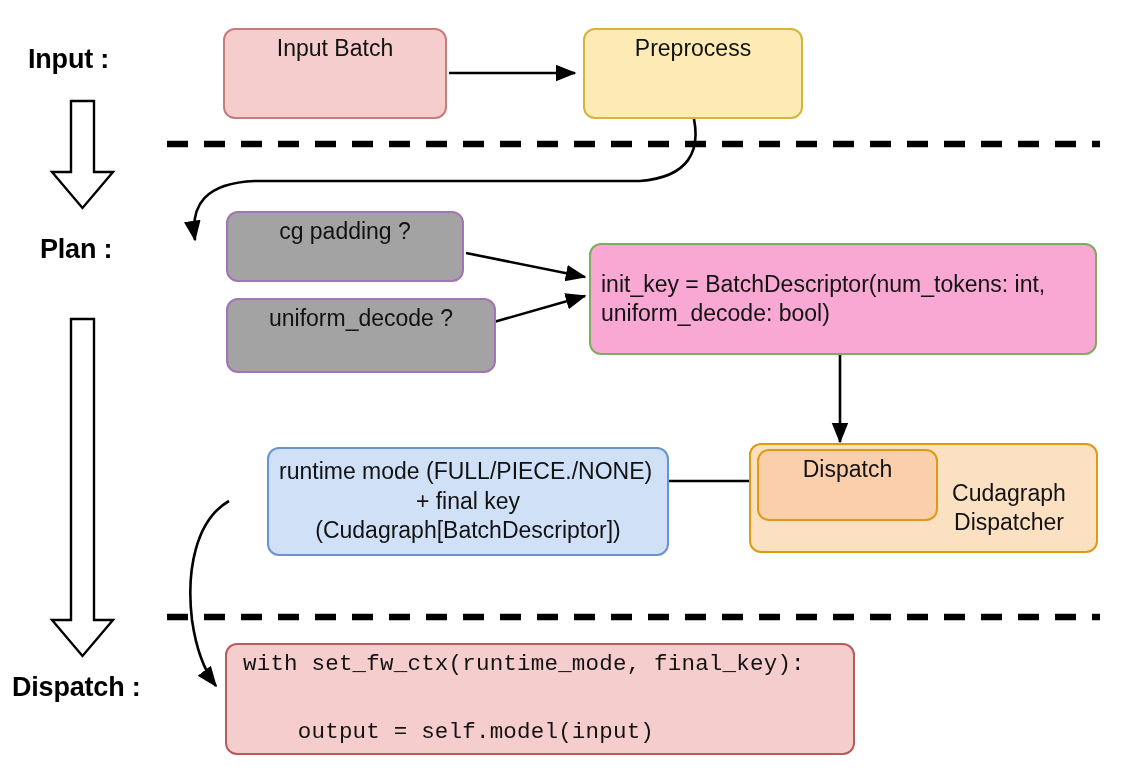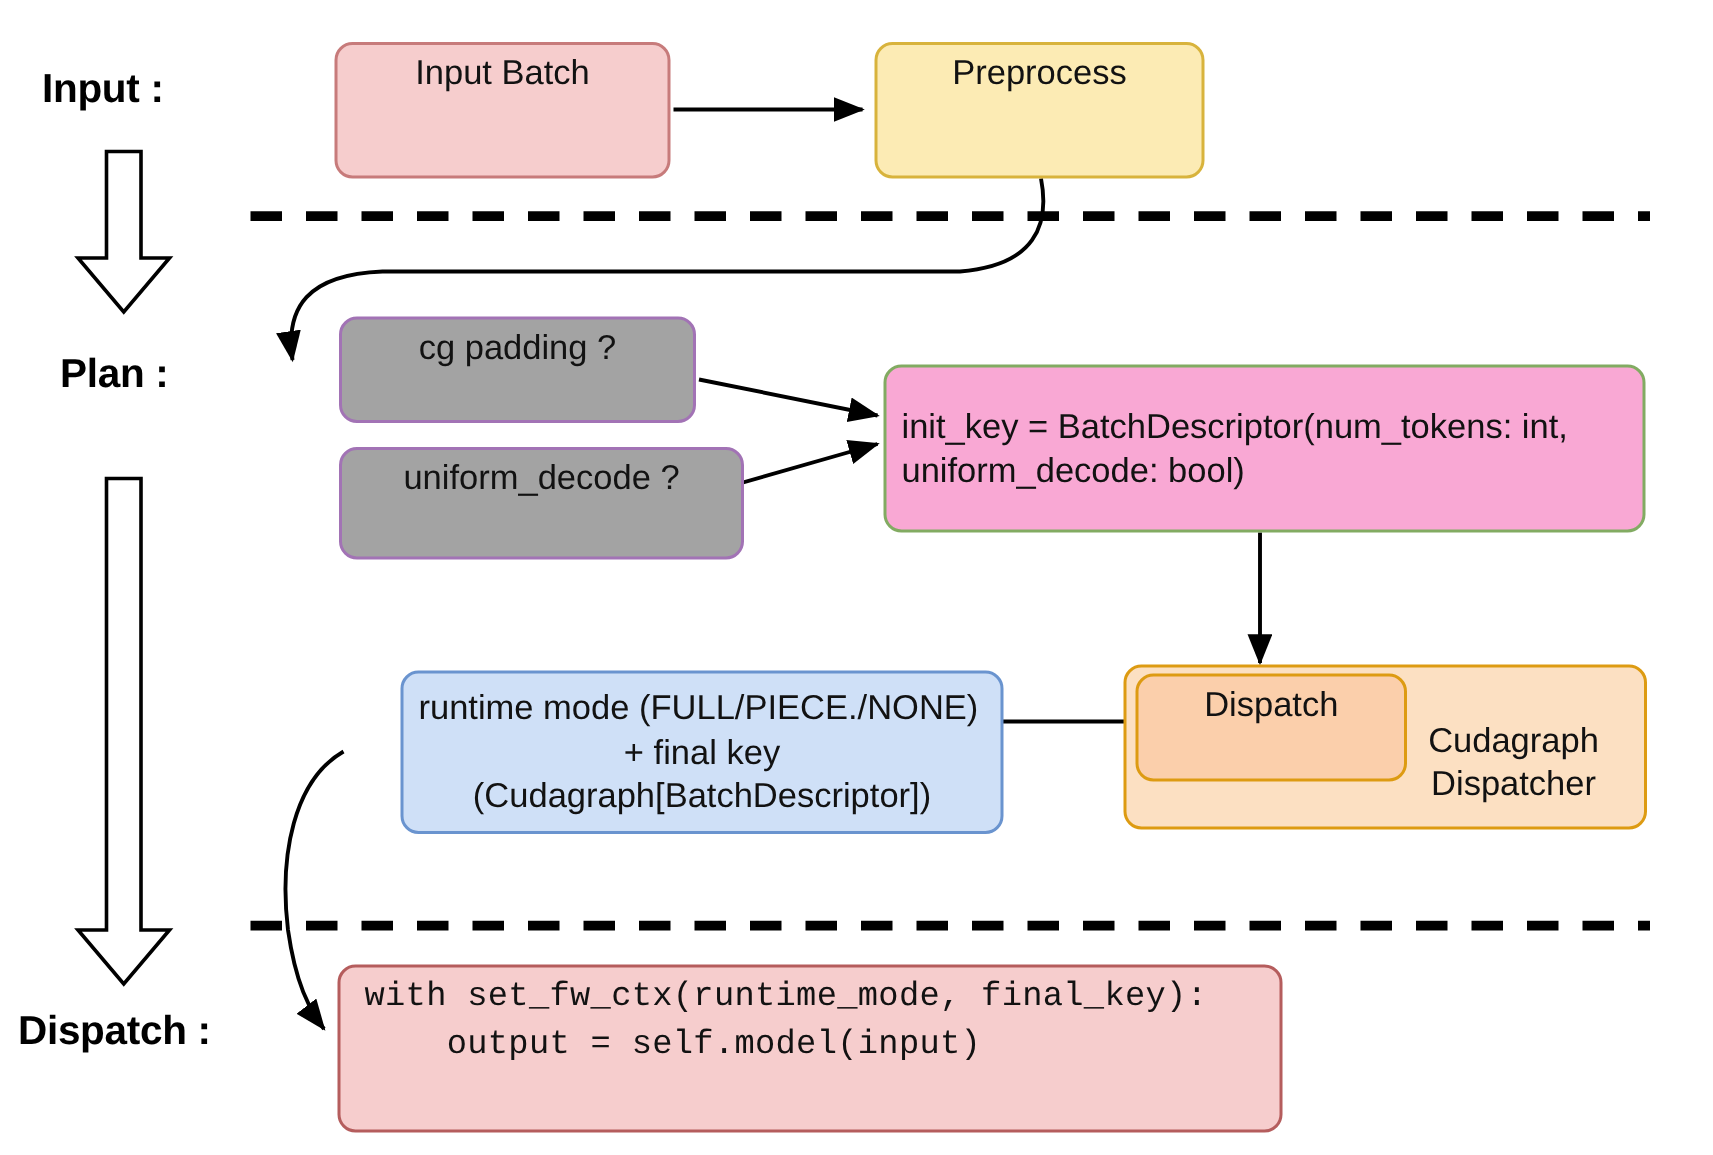--- a/index.html
+++ b/index.html
@@ -141,18 +141,18 @@
 
   <div class="node node-orange-inner" style="left:757px; top:449px; width:181px; height:72px;">
     <span>Dispatch</span>
   </div>
 
   <div class="node node-blue" style="left:228px; top:447px; width:402px; height:109px; flex-direction:column;margin-left:39px;">
     <span>runtime mode (FULL/PIECE./NONE)</span>
     <span>+ final key (Cudagraph[BatchDescriptor])</span>
   </div>
 
-  <div class="node code node-red" style="left:225px; top:643px; width:630px; height:112px; flex-direction:column; align-items:flex-start; justify-content:flex-start;">
+  <div class="node code node-red" style="left:225px; top:643px; width:630px; height:112px; flex-direction:column; align-items:flex-start; justify-content:space-between;">
     <span>with set_fw_ctx(runtime_mode, final_key):</span>
     <span>    output = self.model(input)</span>
   </div>
 
 </div>
 
 </body></html>

